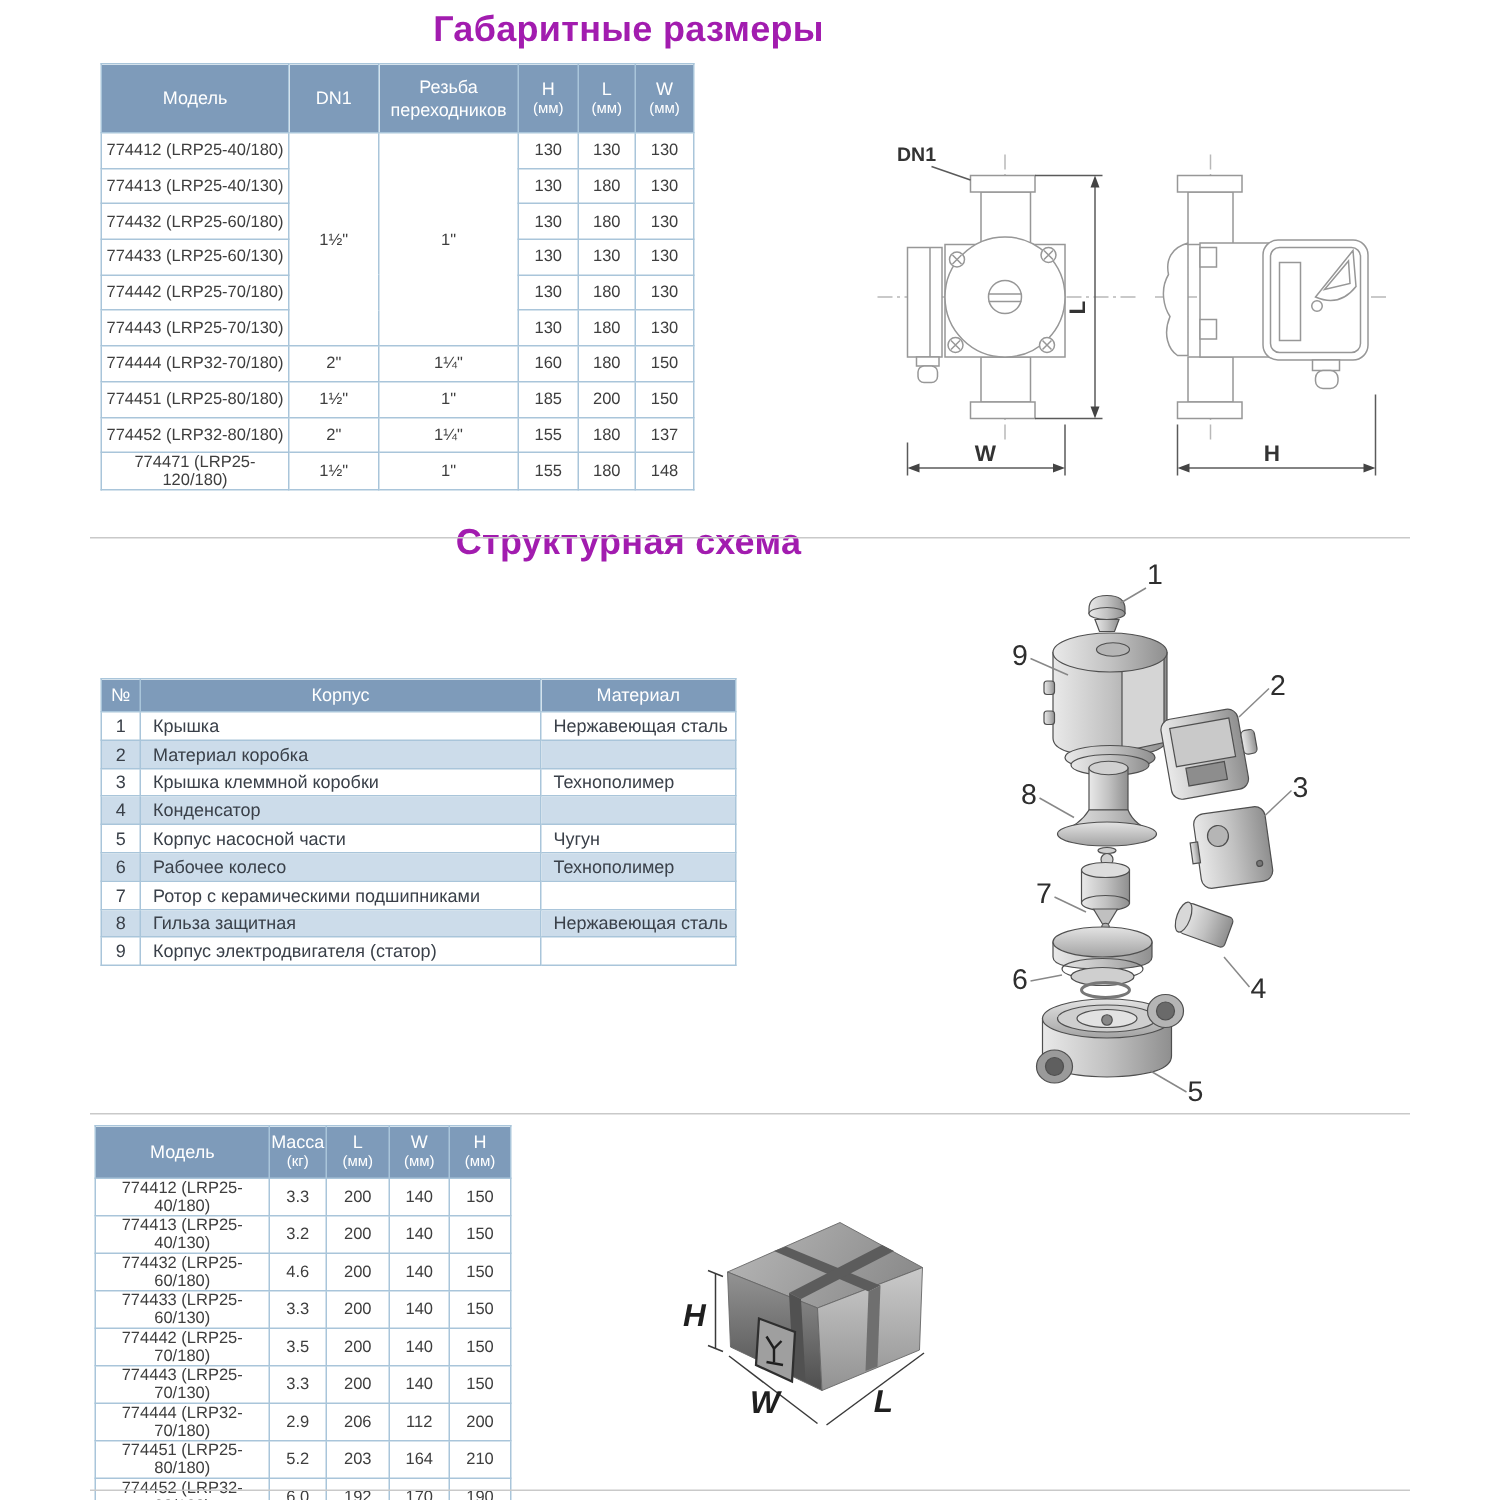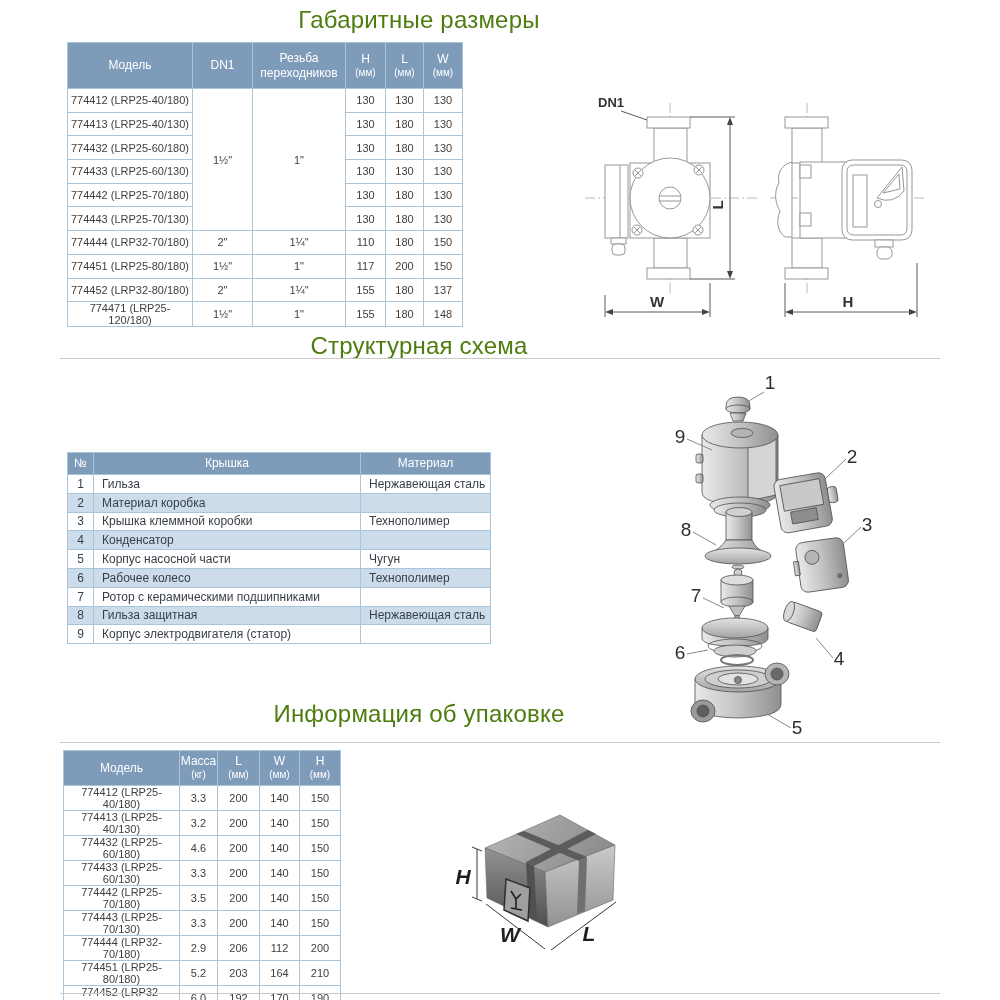--- a/index.html
+++ b/index.html
@@ -1,19 +1,19 @@
 <!DOCTYPE html>
 <html><head>
 <meta charset="utf-8">
 <style>
   html,body{margin:0;padding:0;background:#fff;}
   .page{position:relative;width:1000px;height:1000px;background:#ffffff;
         font-family:"Liberation Sans","DejaVu Sans",sans-serif;overflow:hidden;}
   .section-title{position:absolute;left:0;width:824px;padding-left:14px;box-sizing:border-box;
-        text-align:center;font-size:24px;font-weight:400;color:#4d7c0f;letter-spacing:.2px;}
+        text-align:center;font-size:24px;font-weight:700;color:#a21caf;letter-spacing:.2px;}
   .divider{position:absolute;left:60px;width:880px;height:0;border-top:1px solid #c9c9c9;}
   table{border-collapse:collapse;position:absolute;table-layout:fixed;padding-left:23px;}
   th,td{border:1px solid #a9c5da;padding:0;margin:0;overflow:hidden;}
   th{background:#7e9bba;color:#ffffff;font-weight:400;font-size:12px;line-height:1.25;text-align:center;vertical-align:middle;}
   td{font-size:11px;color:#3e3e3e;text-align:center;vertical-align:middle;background:#fff;}
   .unit{font-size:10px;}
   
   .dim-table{left:67px;top:42px;width:395px;}
   .dim-table thead tr{height:46px;}
   .dim-table tbody tr{height:23.7px;}
@@ -105,29 +105,29 @@
       <tr>
           <td>774443 (LRP25-70/130)</td>
           <td>130</td>
           <td>180</td>
           <td>130</td>
         </tr>
       <tr>
           <td>774444 (LRP32-70/180)</td>
           <td>2"</td>
           <td>1¼"</td>
-          <td>110</td>
+          <td>160</td>
           <td>180</td>
           <td>150</td>
         </tr>
       <tr>
           <td>774451 (LRP25-80/180)</td>
           <td>1½"</td>
           <td>1"</td>
-          <td>117</td>
+          <td>185</td>
           <td>200</td>
           <td>150</td>
         </tr>
       <tr>
           <td>774452 (LRP32-80/180)</td>
           <td>2"</td>
           <td>1¼"</td>
           <td>155</td>
           <td>180</td>
           <td>137</td>
@@ -208,41 +208,41 @@
         <polygon points="135,257 127,254 127,260"></polygon>
       <polygon points="210,257 218,254 218,260"></polygon>
         <polygon points="342,257 334,254 334,260"></polygon>
     </g>
     <text class="dimlabel" x="23" y="52" style="font-size:13px">DN1</text>
     <text class="dimlabel" x="148" y="150" text-anchor="middle" transform="rotate(-90 148 150)">L</text>
     <text class="dimlabel" x="82" y="252" text-anchor="middle">W</text>
     <text class="dimlabel" x="273" y="252" text-anchor="middle">H</text>
   </svg>
 
-  <div class="section-title" style="top:332px;">Структурная схема</div>
+  <div class="section-title" style="top:348px;">Структурная схема</div>
   <div class="divider" style="top:358px;"></div>
 
   <table class="parts-table">
     <colgroup>
         <col style="width:26px">
         <col style="width:267px">
         <col style="width:130px">
       </colgroup>
     <thead>
       <tr>
         <th>№</th>
-        <th>Крышка</th>
+        <th>Корпус</th>
         <th>Материал</th>
       </tr>
     </thead>
     <tbody>
 
     <tr>
         <td class="cell-no">1</td>
-        <td class="cell-part">Гильза</td>
+        <td class="cell-part">Крышка</td>
         <td class="cell-material">Нержавеющая сталь</td>
       </tr>
         <tr>
         <td class="cell-no">2</td>
         <td class="cell-part">Материал коробка</td>
         <td class="cell-material"></td>
       </tr>
         <tr>
         <td class="cell-no">3</td>
         <td class="cell-part">Крышка клеммной коробки</td>
@@ -387,21 +387,20 @@
       <text class="callout" x="202" y="101">2</text>
       <text class="callout" x="36" y="174">8</text>
       <text class="callout" x="217" y="169">3</text>
       <text class="callout" x="46" y="240">7</text>
       <text class="callout" x="30" y="297">6</text>
       <text class="callout" x="189" y="303">4</text>
       <text class="callout" x="147" y="372">5</text>
     </g>
   </svg>
 
-  <div class="section-title" style="top:700px;">Информация об упаковке</div>
   <div class="divider" style="top:742px;"></div>
 
   <table class="pack-table">
     <colgroup>
         <col style="width:116px">
         <col style="width:38px">
         <col style="width:42px">
         <col style="width:40px">
         <col style="width:41px">
       </colgroup>

